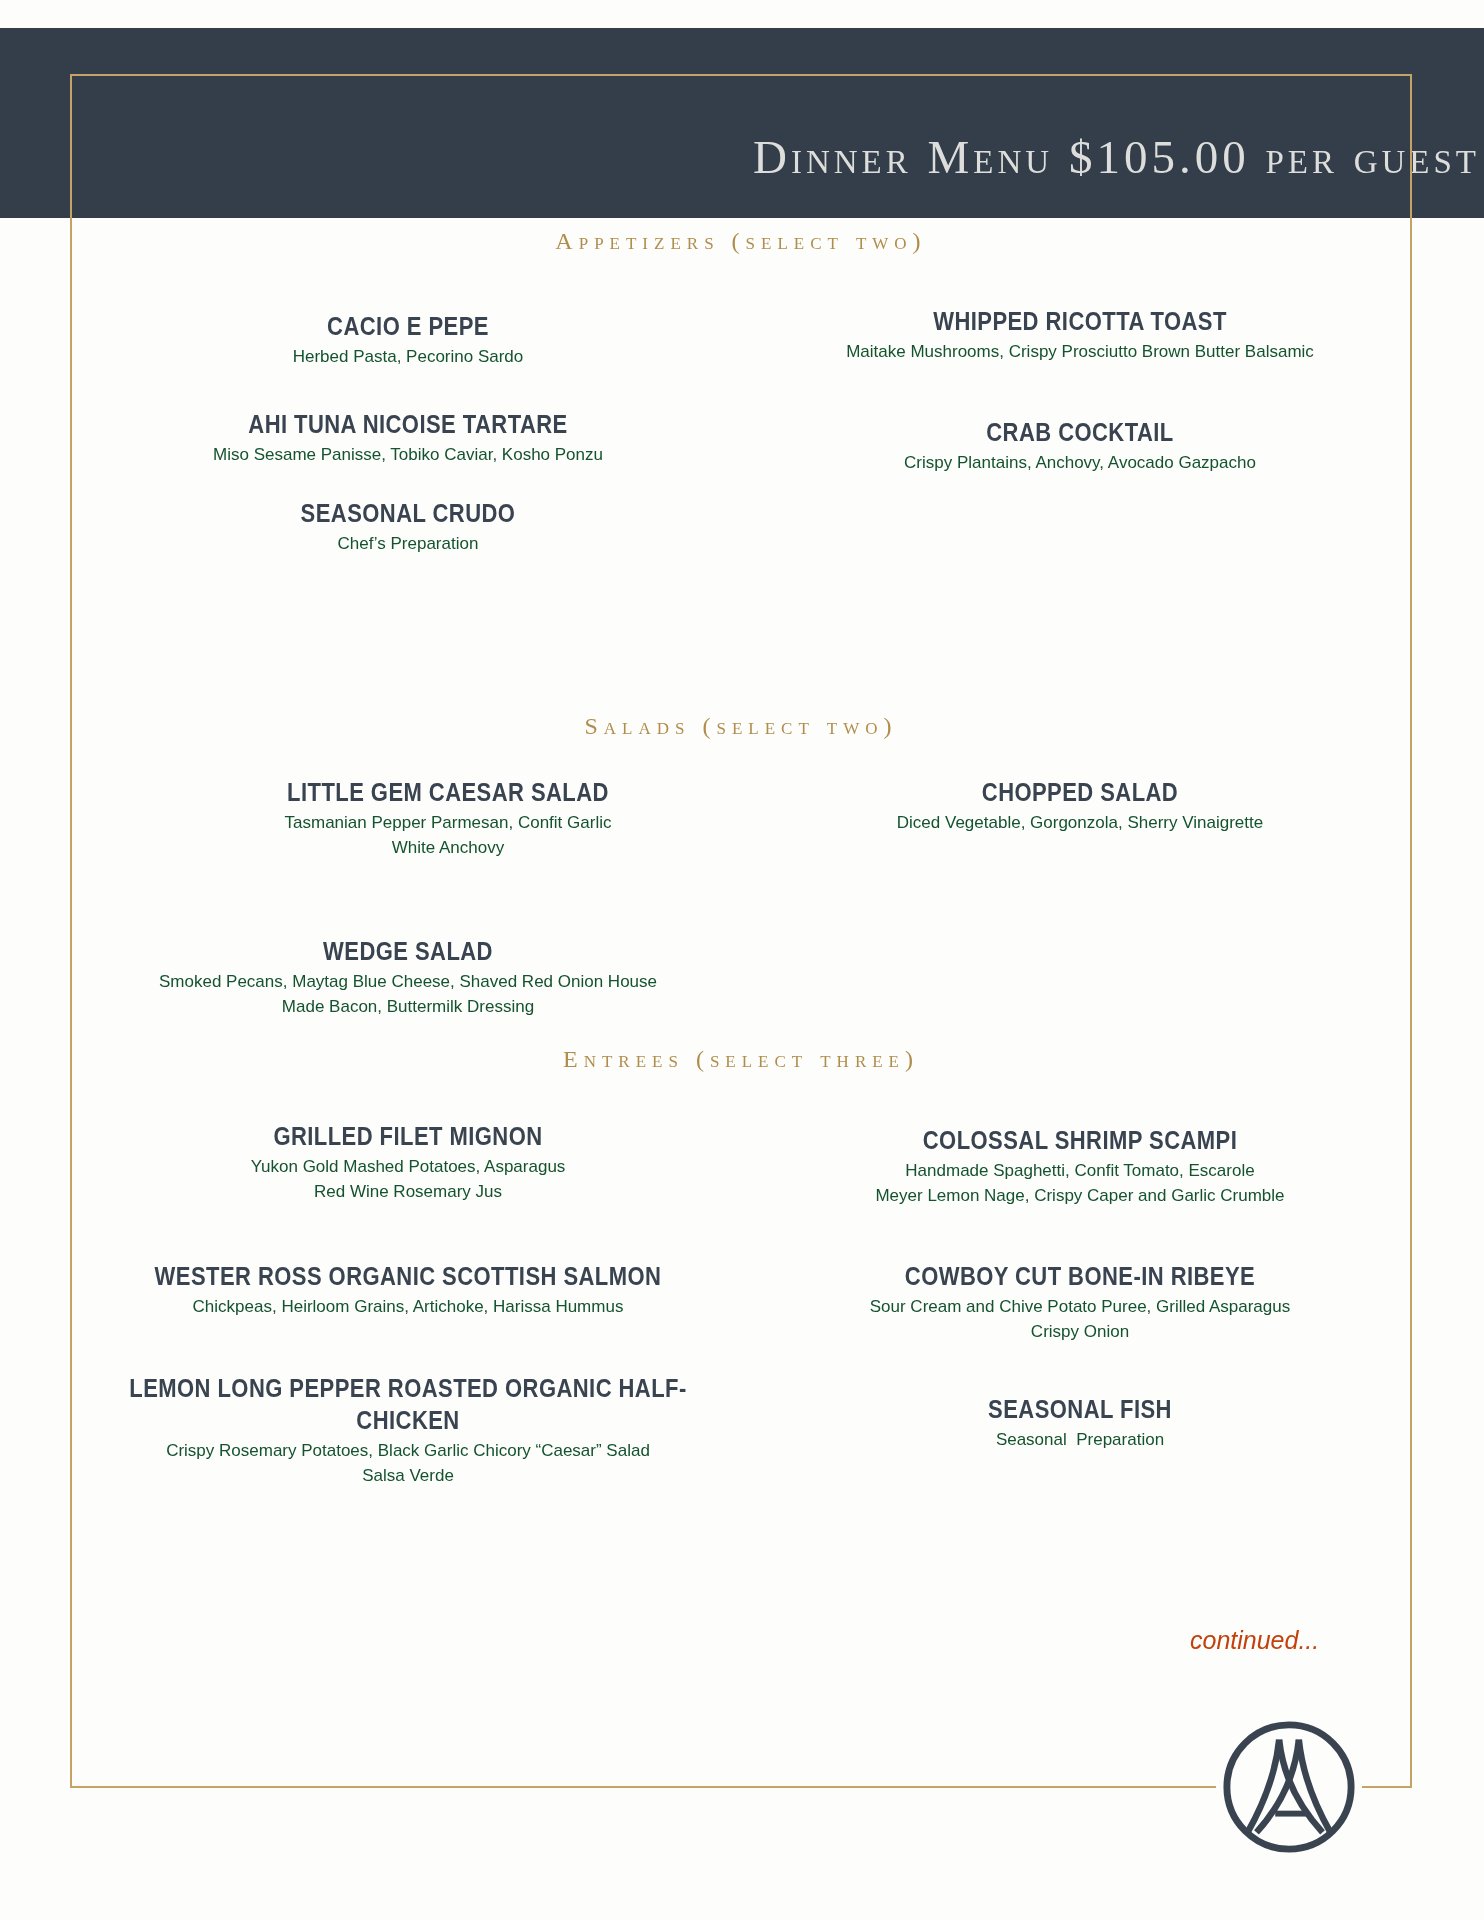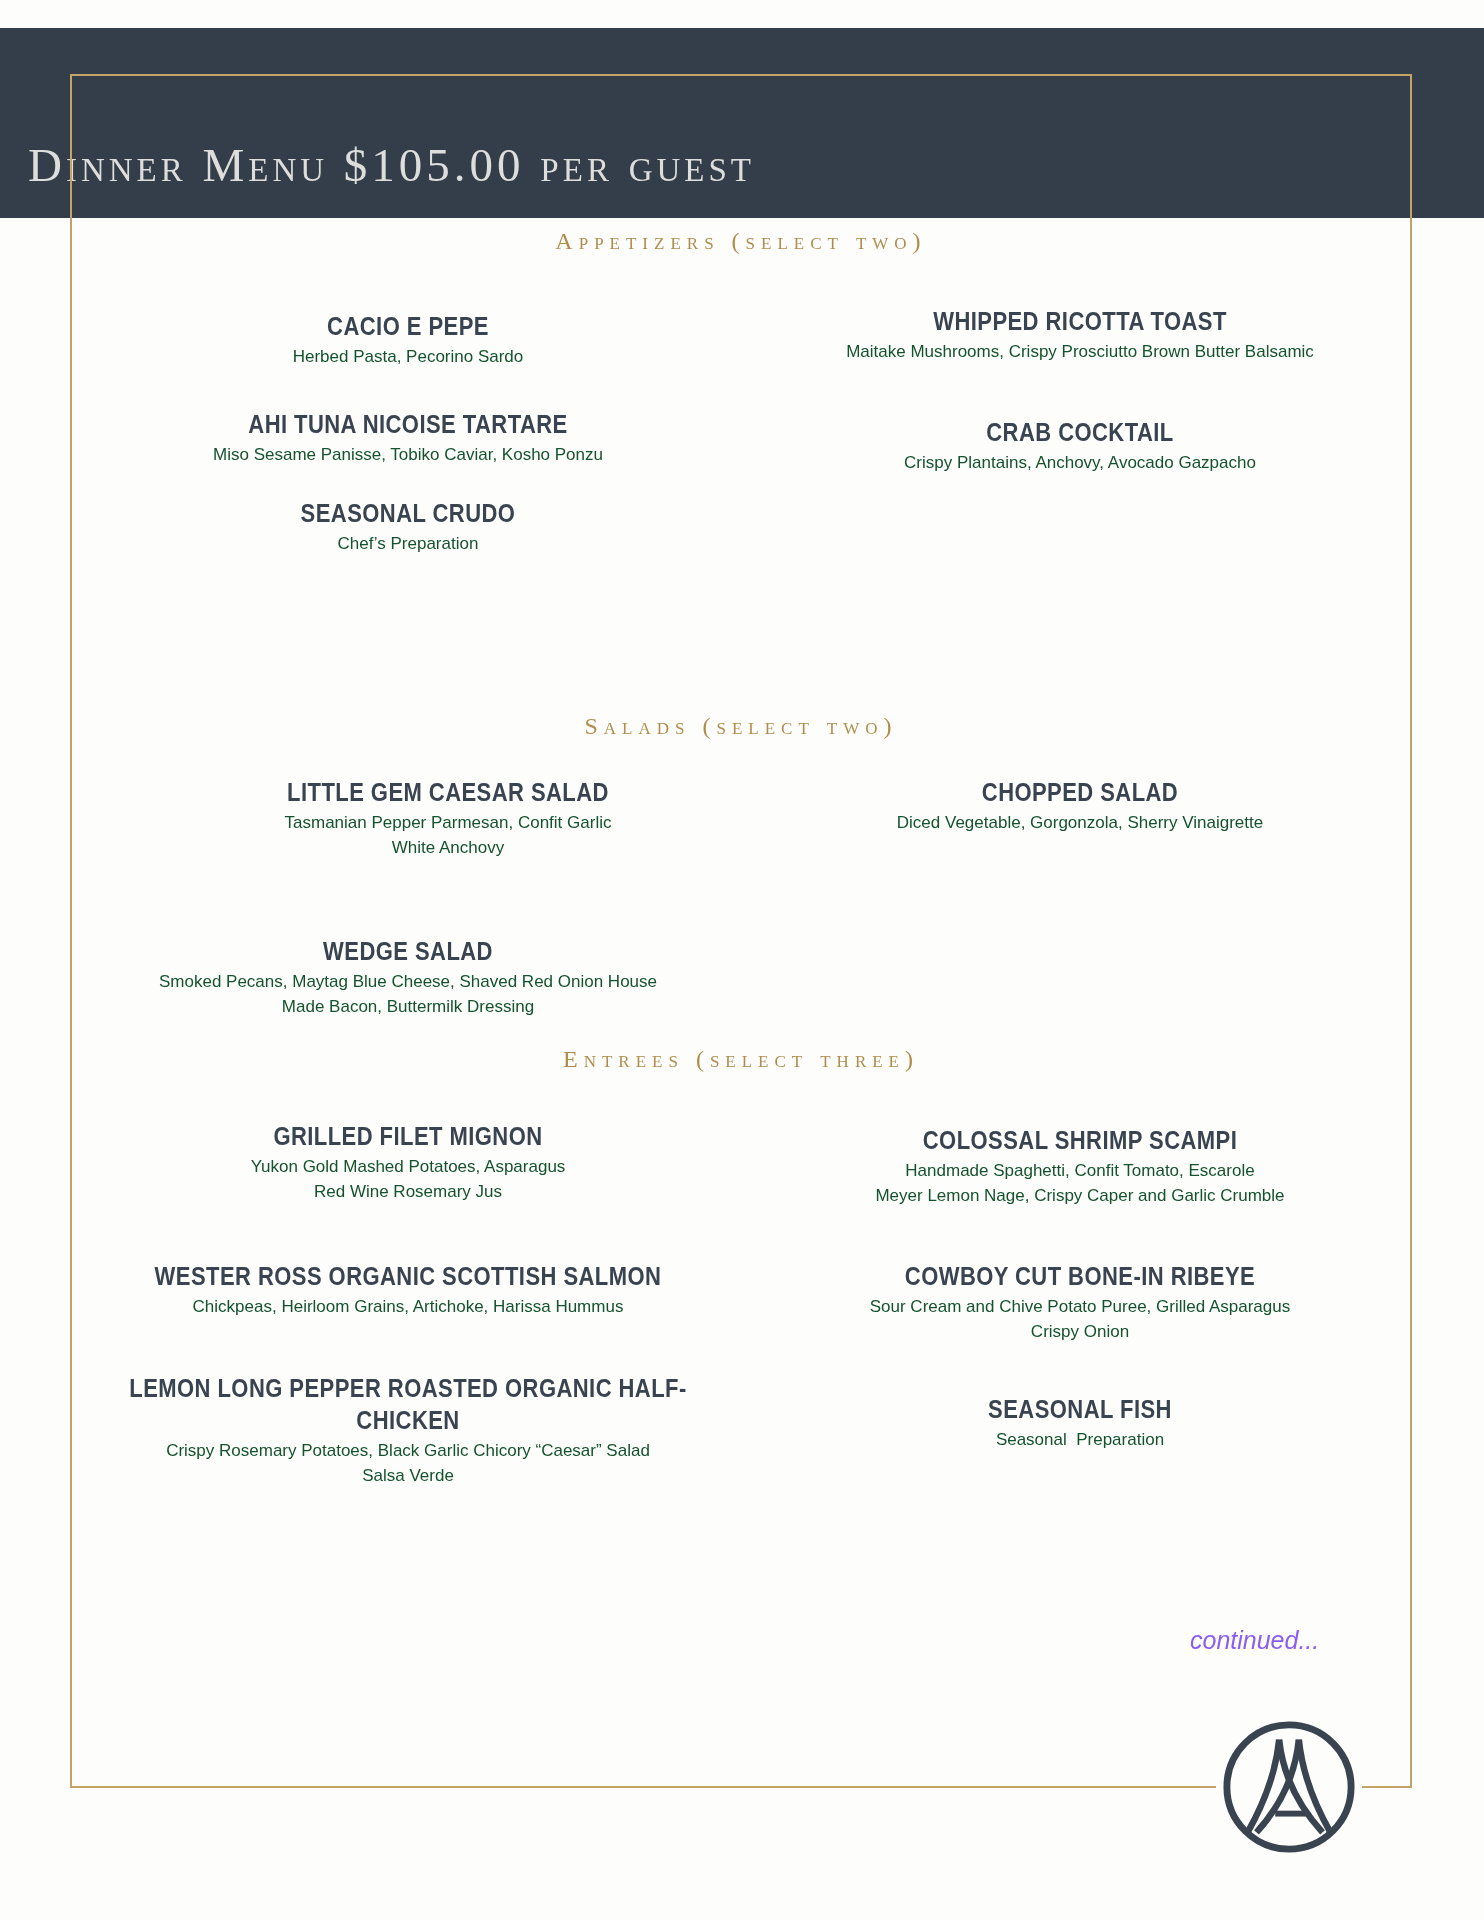--- a/index.html
+++ b/index.html
@@ -9,22 +9,22 @@
     background:#fdfdfc;
     overflow:hidden;
     font-family:"Liberation Sans", sans-serif;
   }
   
   .band{
     position:absolute;left:0;top:28px;width:100%;height:190px;
     background:#333e4a;
   }
   .menu-title{
-    margin:12px;padding-top:98px;
-    text-align:left;
+    margin:4px;padding-top:98px;
+    text-align:right;
     font-family:"Liberation Serif", serif;
     font-variant:small-caps;
     font-weight:500;
     font-size:47px;
     letter-spacing:4px;
     color:#dddddb;
     padding-left:16px;
   }
   
   .frame{
@@ -71,21 +71,21 @@
   .i-cacio{top:310px;} .i-ahi{top:408px;} .i-crudo{top:497px;}
   .i-ricotta{top:305px;} .i-crab{top:416px;}
   .i-gem{top:776px;padding-left:40px;} .i-chopped{top:776px;} .i-wedge{top:935px;}
   .i-filet{top:1120px;} .i-salmon{top:1260px;} .i-chicken{top:1372px;}
   .i-scampi{top:1124px;} .i-ribeye{top:1260px;} .i-fish{top:1393px;}
   
   .continued{
     position:absolute;left:1190px;top:1626px;width:220px;
     font-style:italic;
     font-size:25px;
-    color:#8b5cf6;
+    color:#c2410c;
   }
   
   .logo{
     position:absolute;left:1216px;top:1714px;
     width:146px;height:146px;
     background:#fdfdfc;
     border-radius:50%;
     display:flex;align-items:center;justify-content:center;
   }
 </style>

